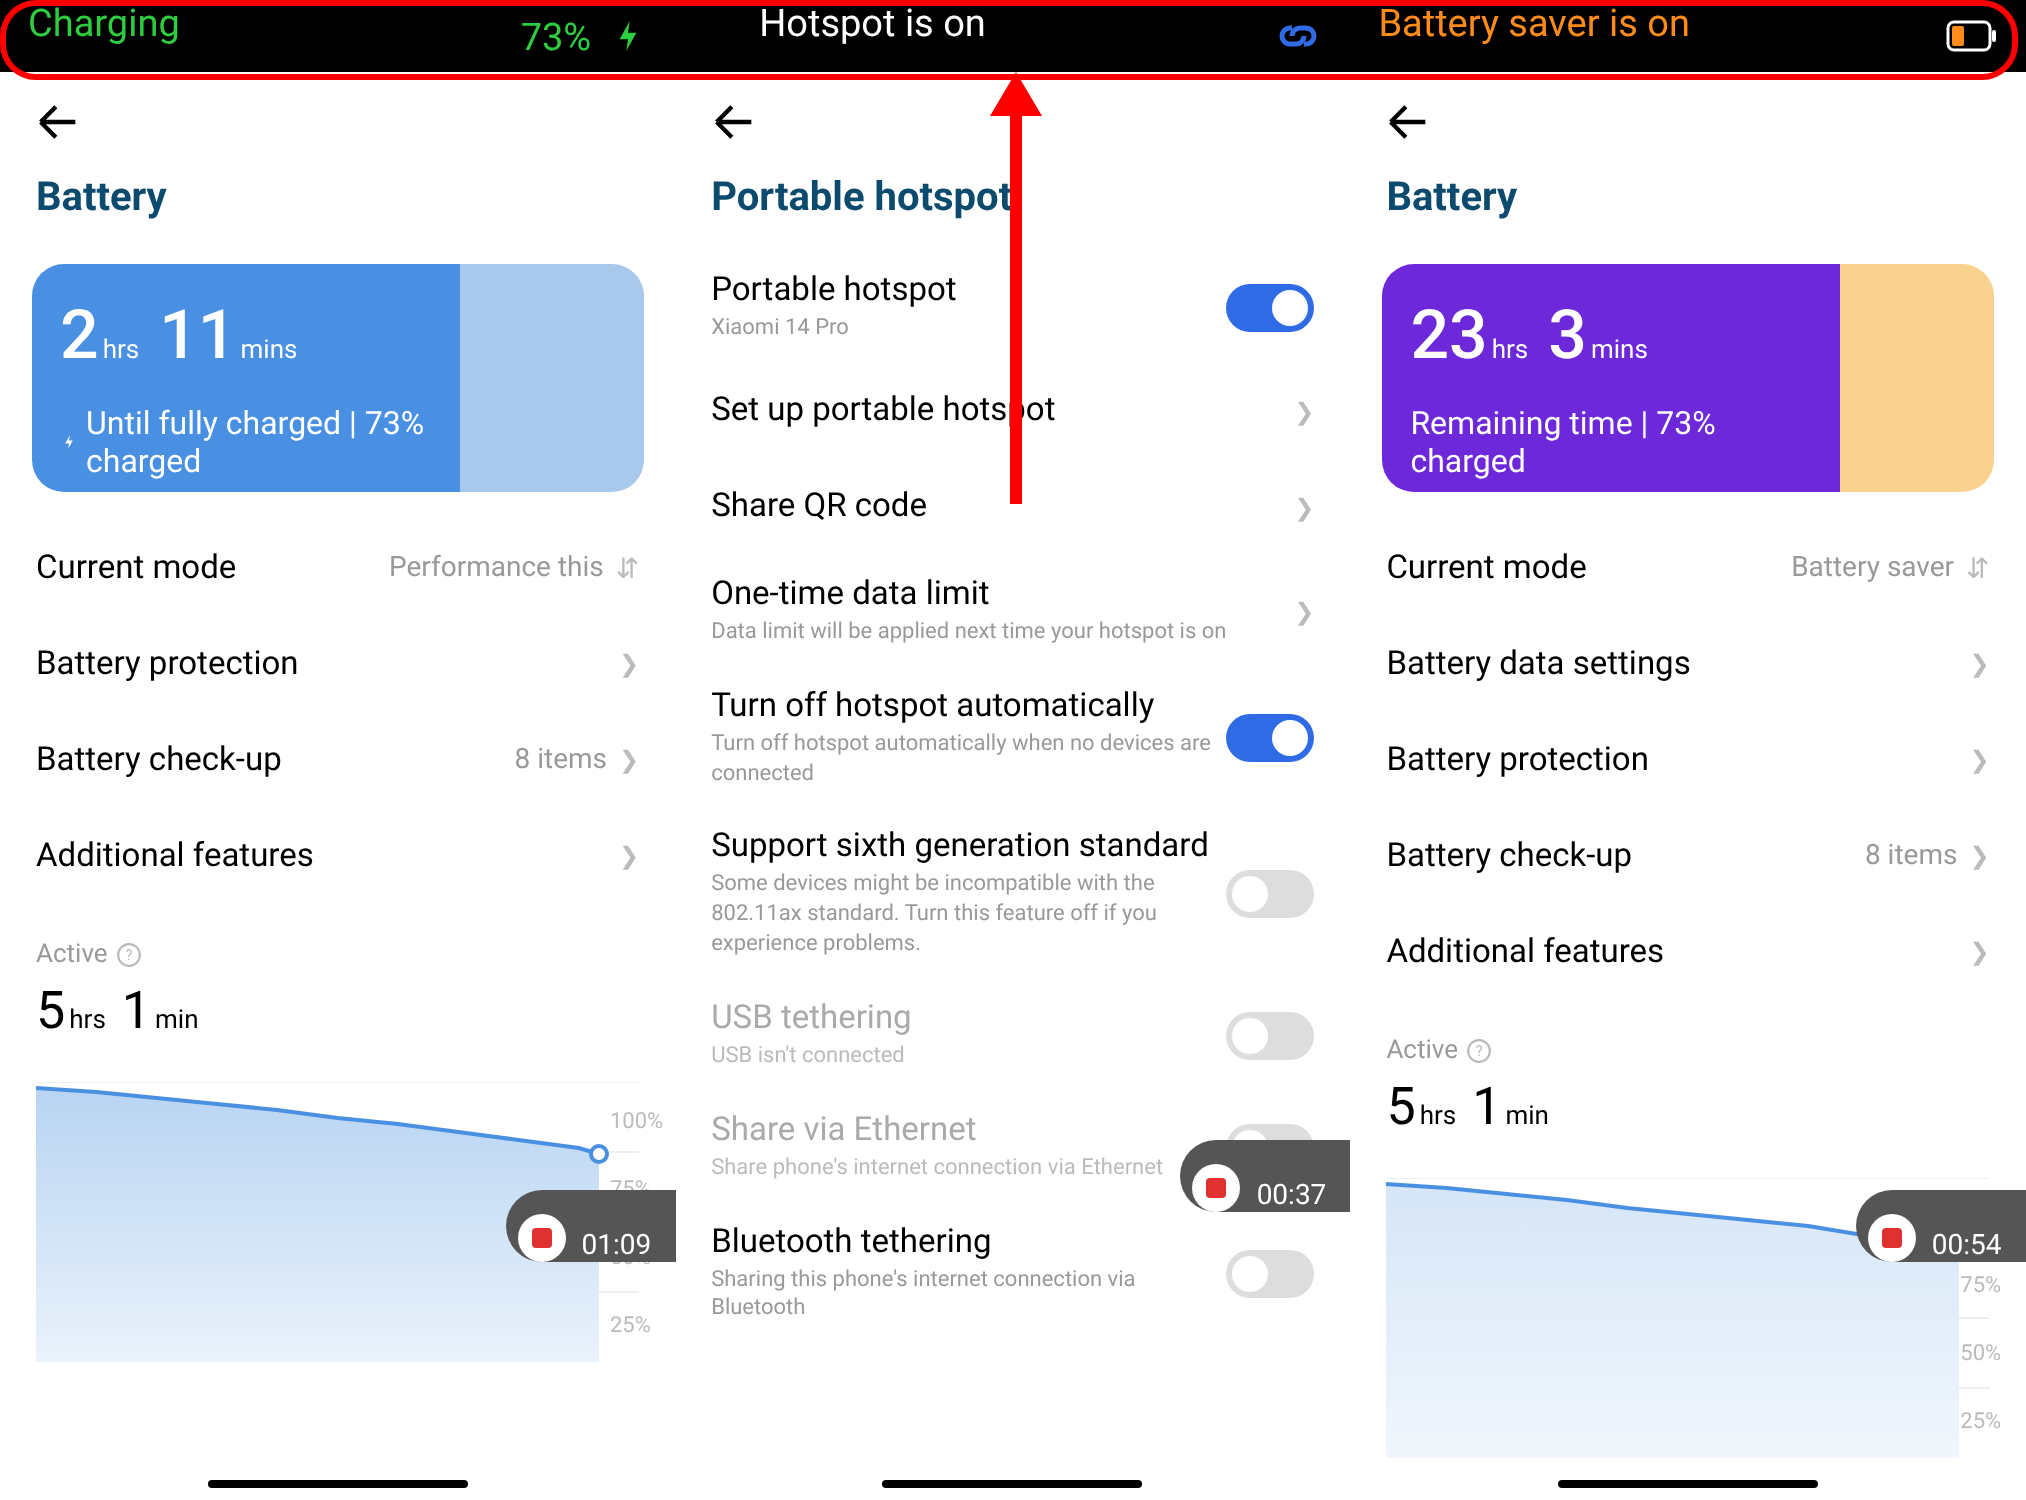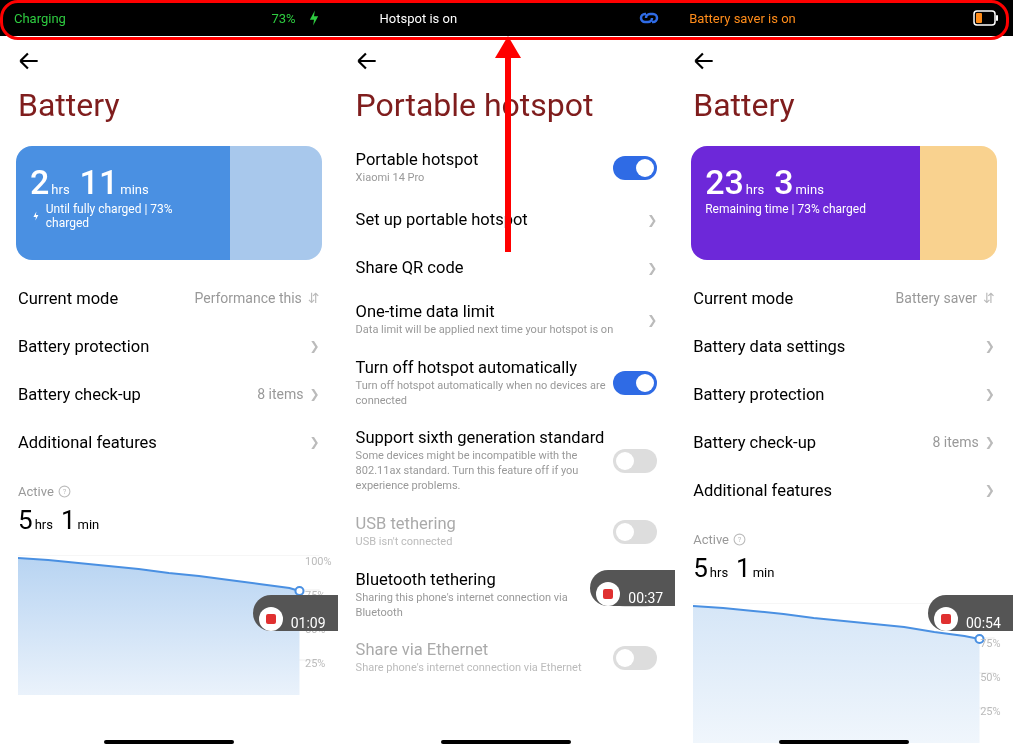--- a/index.html
+++ b/index.html
@@ -1,42 +1,42 @@
 <!DOCTYPE html>
 <html><head>
 <meta charset="utf-8">
 <style>
 * { box-sizing: border-box; margin: 0; padding: 0; }
 body { font-family: -apple-system, BlinkMacSystemFont, "Segoe UI", Roboto, sans-serif; background: #fff; width: 1013px; height: 750px; overflow: hidden; position: relative; }
 .row { display: flex; width: 100%; }
 .phone { width: 337.6px; height: 750px; position: relative; background: #fff; overflow: hidden; }
-.statusbar { height: 36px; background: #000; display: flex; align-items: center; padding: 0 14px; color: #fff; font-size: 13px; }
+.statusbar { height: 36px; background: #000; display: flex; padding: 0 14px; color: #fff; font-size: 19px; }
 .statusbar .left { flex: 1; }
 .statusbar .right { display: flex; align-items: center; gap: 8px; }
 .green { color: #2ecc40; }
 .orange { color: #ff8c1a; }
 .white { color: #fff; padding-left: 28px; }
 
 
 .red-box { position: absolute; top: 0; left: 0; width: 1009px; height: 40px; border: 3px solid red; border-radius: 18px; pointer-events: none; z-index: 100; }
 .red-arrow { position:absolute; left:495px; top:36px; z-index:100; pointer-events:none; }
 
 .back { padding: 12px 16px 4px; }
 .back svg { width: 26px; height: 26px; }
-h1 { font-size: 32px; font-weight: 400; padding: 4px 18px 16px; color: #7f1d1d; }
+h1 { font-size: 20px; font-weight: 700; padding: 4px 18px 16px; color: #0c4a6e; }
 
 .card { margin: 6px 16px 14px; border-radius: 16px; height: 114px; display: flex; color: #fff; overflow: hidden; }
 .card-blue .card-left { flex: 0 0 70%; background: #4a90e2; padding: 16px 14px; }
 .card-blue .card-right { flex: 1; background: #a8c8ec; }
 .card-orange .card-left { flex: 0 0 75%; background: #6d28d9; padding: 16px 14px; }
 .card-orange .card-right { flex: 1; background: #f9d28f; }
 .bignum { display: flex; align-items: baseline; gap: 2px; }
 .bignum .n { font-size: 34px; font-weight: 500; }
 .bignum .u { font-size: 13px; margin-right: 8px; }
-.card-sub { font-size: 12px; margin-top: 0; display: flex; align-items: center; gap: 4px; }
+.card-sub { font-size: 16px; margin-top: 14px; display: flex; align-items: center; gap: 4px; }
 
 .list-item { display: flex; align-items: center; min-height: 48px; padding: 10px 18px; cursor: pointer; }
 .list-item .title { font-size: 16.5px; color: #000; }
 .list-item .sub { font-size: 11px; color: #999; margin-top: 2px; line-height: 1.35; }
 .list-item .main { flex: 1; }
 .list-item .trail { display: flex; align-items: center; gap: 6px; color: #999; font-size: 14px; }
 .chev { color: #bbb; }
 .disabled .title { color: #aaa; }
 .disabled .sub { color: #bbb; }
 
@@ -47,21 +47,21 @@
 .toggle.off { background: #ddd; }
 .toggle.off::after { left: 3px; }
 
 .section-label { font-size: 13px; color: #999; padding: 18px 18px 6px; display: flex; align-items: center; gap: 4px; }
 .active-time { padding: 0 18px; display: flex; align-items: baseline; gap: 2px; color: #000; }
 .active-time .n { font-size: 26px; font-weight: 400; }
 .active-time .u { font-size: 13px; margin-right: 6px; }
 
 .chart-wrap { position: relative; height: 160px; margin-top: 20px; padding: 0 18px 0 18px; }
 .chart-wrap svg { width: 100%; height: 140px; }
-.ylabels { position: absolute; right: 6px; top: 0; height: 140px; display: flex; flex-direction: column; justify-content: flex-start; font-size: 11px; color: #bbb; gap: 21px; }
+.ylabels { position: absolute; right: 6px; top: 0; height: 140px; display: flex; flex-direction: column; justify-content: center; font-size: 11px; color: #bbb; gap: 21px; }
 
 .rec-pill { position: absolute; right: 0; background: #555; border-radius: 20px 0 0 20px; height: 36px; display: flex; align-items: flex-end; padding: 0 12px 0 6px; gap: 8px; color: #fff; font-size: 14px; }
 .rec-pill .dot { width: 24px; height: 24px; border-radius: 50%; background: #fff; display: flex; align-items: center; justify-content: center; }
 .rec-pill .dot::after { content: ''; width: 10px; height: 10px; background: #e03030; border-radius: 2px; }
 .rec1 { top: 595px; }
 .rec2 { top: 570px; }
 .rec3 { top: 595px; }
 
 .homebar { position: absolute; bottom: 6px; left: 50%; transform: translateX(-50%); width: 130px; height: 4px; background: #000; border-radius: 2px; }
 </style>
@@ -256,31 +256,31 @@
           </div>
           <div class="toggle off"></div>
         </div>
         <div class="list-item disabled">
           <div class="main">
             <div class="title">USB tethering</div>
             <div class="sub">USB isn't connected</div>
           </div>
           <div class="toggle off"></div>
         </div>
+        <div class="list-item disabled">
+          <div class="main">
+            <div class="title">Share via Ethernet</div>
+            <div class="sub">Share phone's internet connection via Ethernet</div>
+          </div>
+          <div class="toggle off"></div>
+        </div>
         <div class="list-item">
           <div class="main">
             <div class="title">Bluetooth tethering</div>
             <div class="sub">Sharing this phone's internet connection via Bluetooth</div>
-          </div>
-          <div class="toggle off"></div>
-        </div>
-        <div class="list-item disabled">
-          <div class="main">
-            <div class="title">Share via Ethernet</div>
-            <div class="sub">Share phone's internet connection via Ethernet</div>
           </div>
           <div class="toggle off"></div>
         </div>
       </div>
 
   <div class="rec-pill rec2">
     <span class="dot"></span>
     <span>00:37</span>
   </div>
   <div class="homebar"></div>

